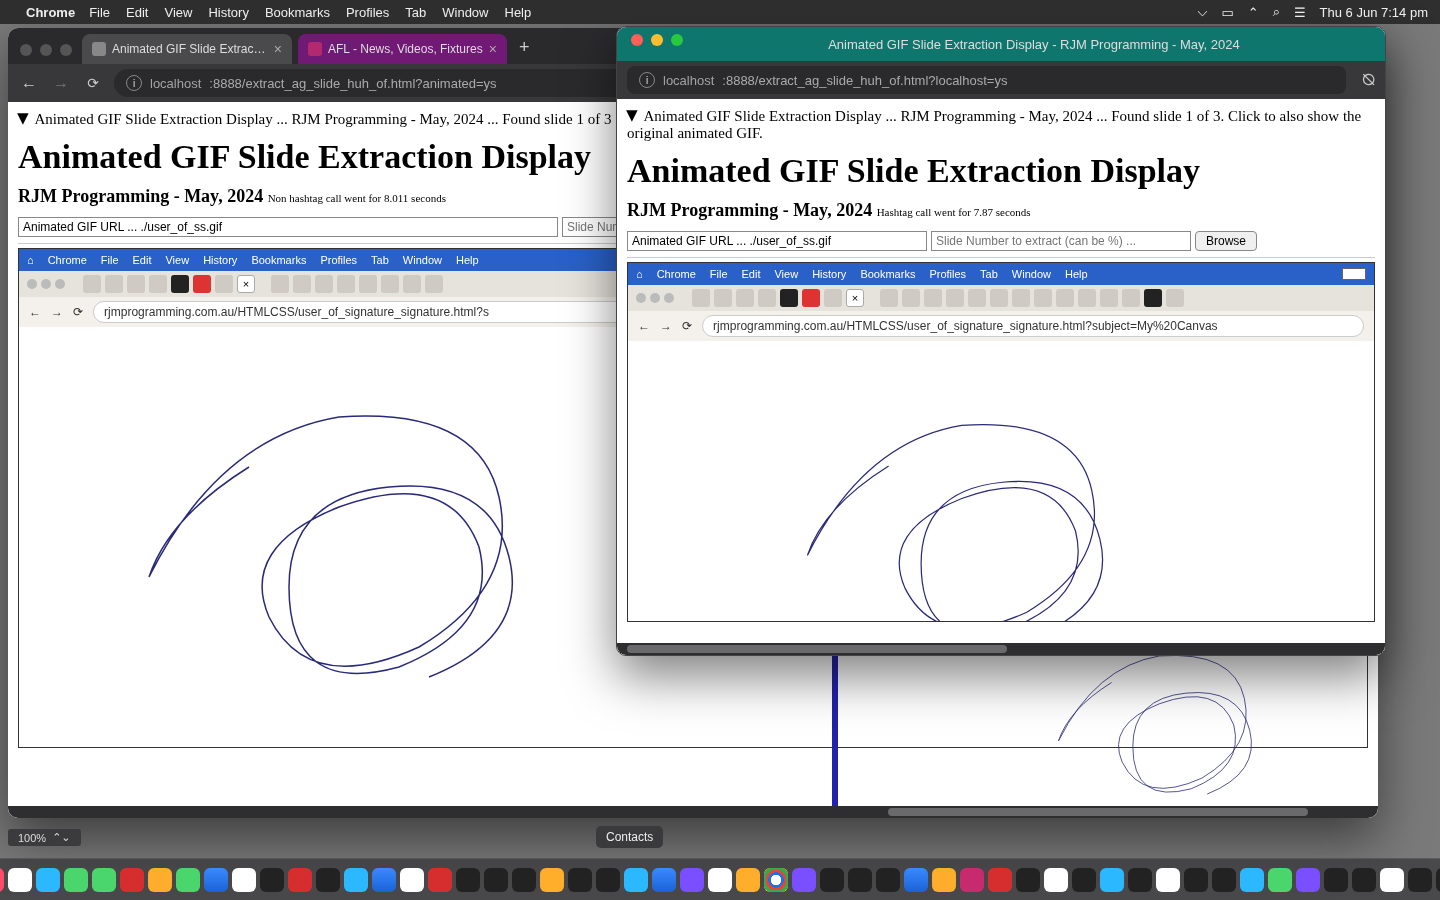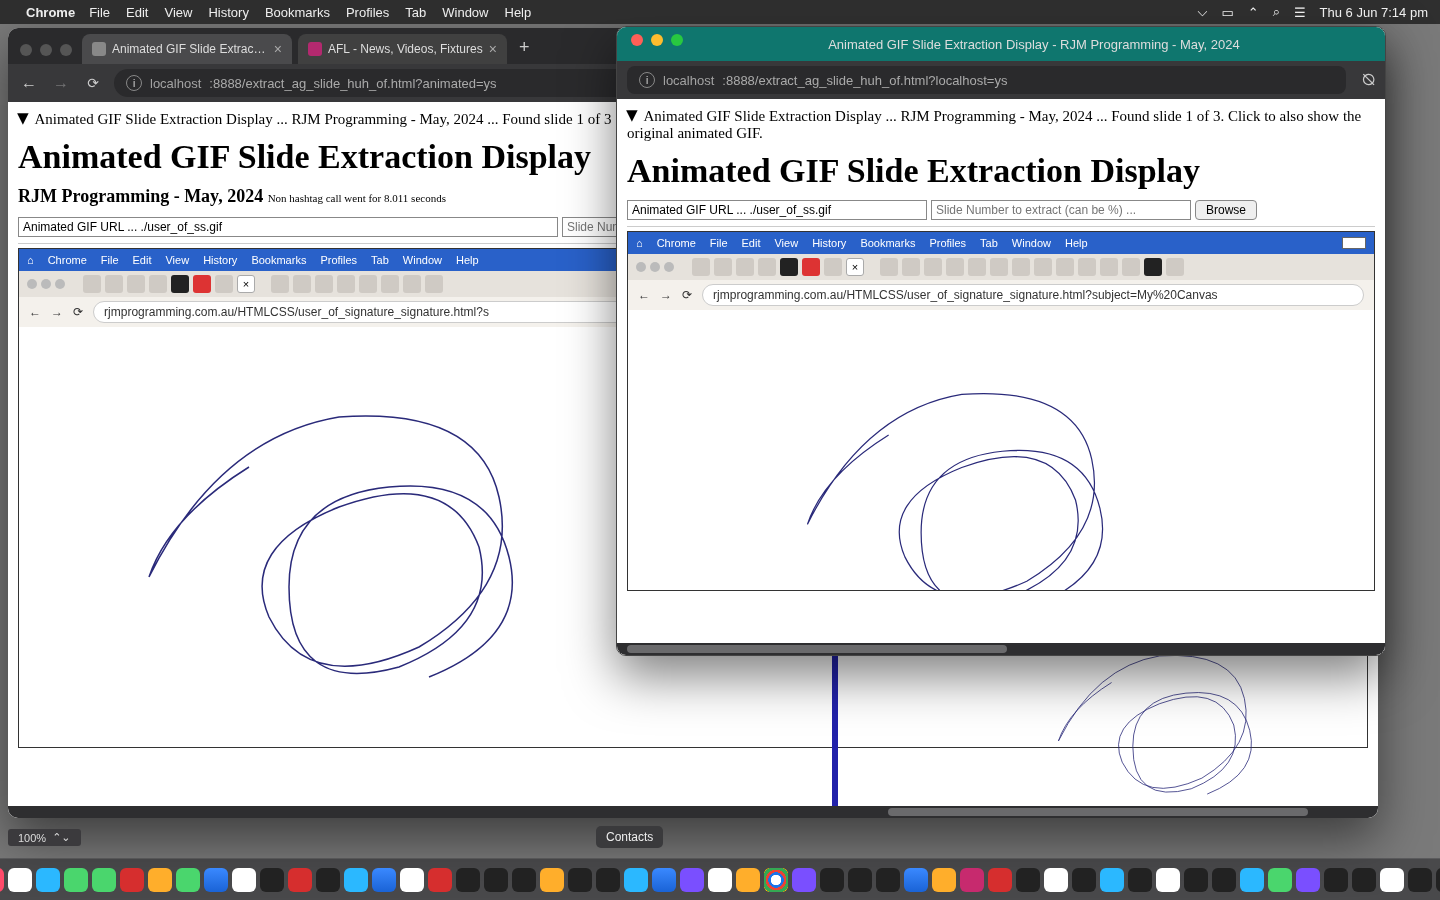--- a/index.html
+++ b/index.html
@@ -51,21 +51,21 @@
   background: #2a2a2c;
   height: 36px;
   display: flex; align-items: flex-end;
   padding: 4px 8px 0 8px;
 }
 .traffic { display:flex; gap:8px; margin: 0 10px 8px 4px; }
 .traffic span { width:12px; height:12px; border-radius:50%; display:block; }
 .t-close{background:#ff5f57;} .t-min{background:#febc2e;} .t-max{background:#28c840;}
 .traffic.gray span{background:#555;}
 .tab {
-  background: #404040;
+  background: #701a75;
   color: #ddd;
   height: 30px;
   border-radius: 8px 8px 0 0;
   display:flex; align-items:center;
   padding: 0 10px;
   margin-right: 6px;
   font-size: 12px;
   max-width: 210px;
   gap: 6px;
 }
@@ -333,20 +333,21 @@
     <div class="omnibox" style="border-radius:8px;">
       <span class="info-ico">i</span>
       <span class="host">localhost</span>
         <span class="path">:8888/extract_ag_slide_huh_of.html?localhost=ys</span>
     </div>
     <span class="eye-off">⦰</span>
   </div>
   <div class="content">
     <div class="details-row"><span class="tri">▶</span> <span>Animated GIF Slide Extraction Display ... RJM Programming - May, 2024 ... Found slide 1 of 3. Click to also show the original animated GIF.</span></div>
     <h1 class="big">Animated GIF Slide Extraction Display</h1>
+    <div class="subline"><span>RJM Programming - May, 2024</span> <span class="small">Hashtag call went for 7.87 seconds</span></div>
     <div class="form-row">
       <input style="width: 300px;" value="Animated GIF URL ... ./user_of_ss.gif">
       <input style="width: 260px;" placeholder="Slide Number to extract (can be %) ...">
       <button>Browse</button>
     </div>
     <hr class="thin">
 
     <div class="inner-shot" style="height:360px;">
       <div class="inner-menubar">
         <span>⌂</span>

